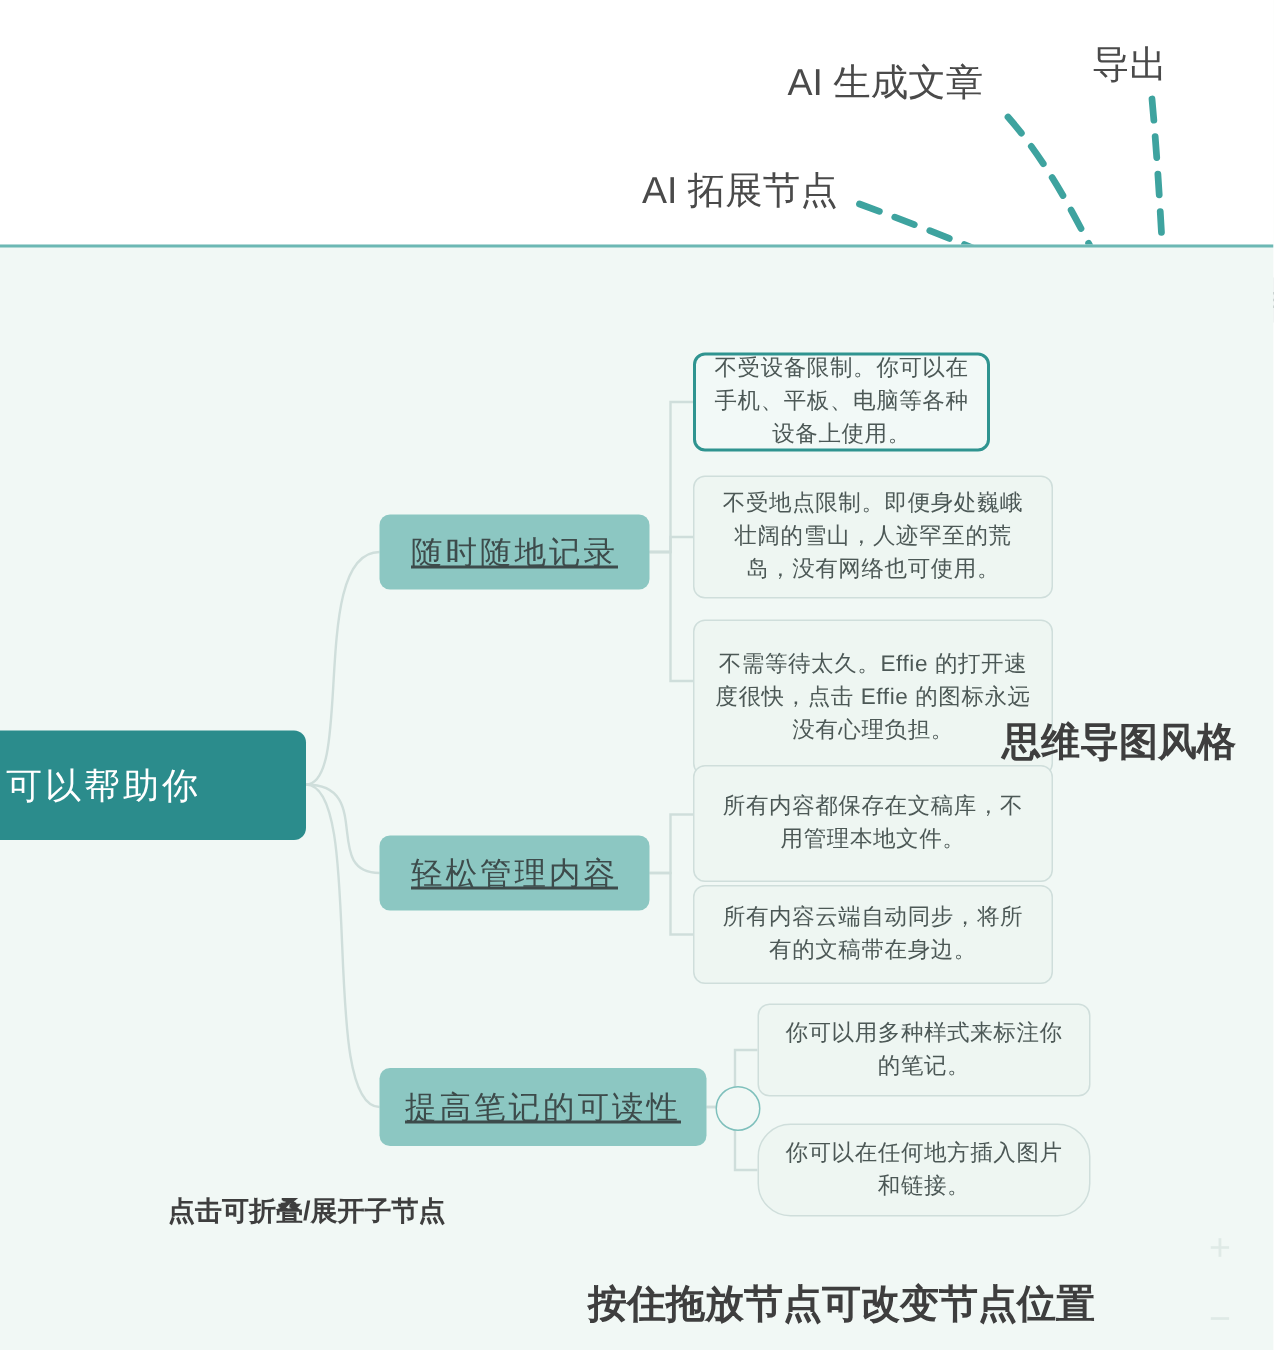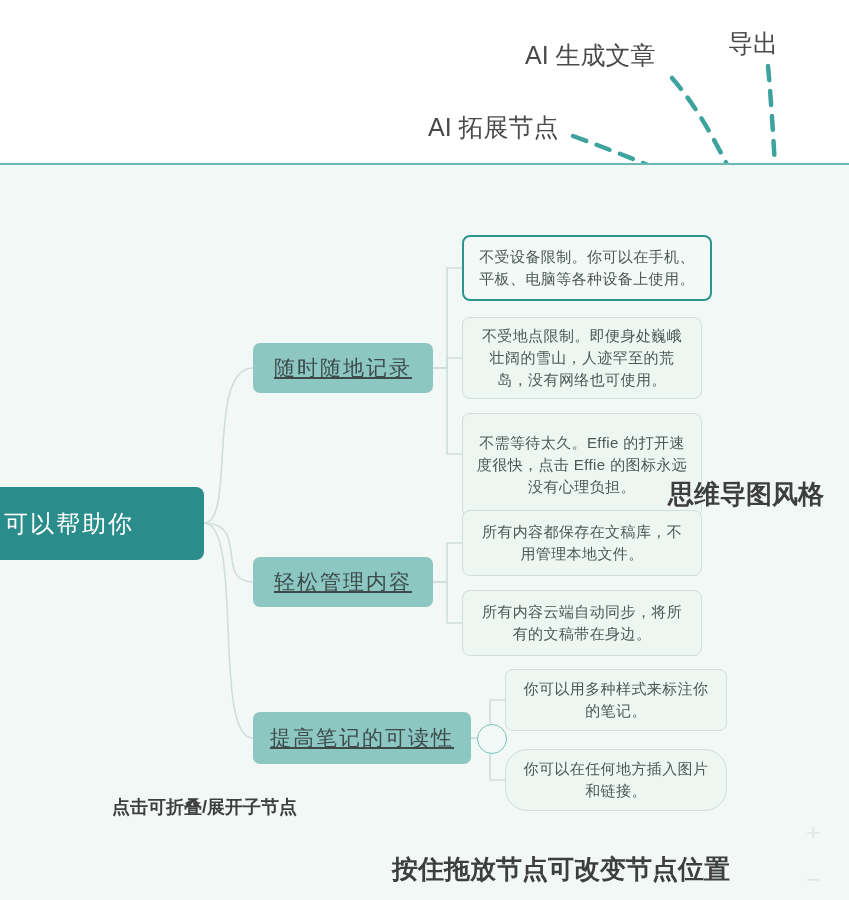--- a/index.html
+++ b/index.html
@@ -109,24 +109,24 @@
     color: #4c5856;
     font-size: 15px;
     line-height: 1.45;
     padding: 8px 12px;
     letter-spacing: 0.4px;
   }
   .node-leaf.selected {
     border: 2px solid #2f9490;
     background: #f2f9f7;
   }
-  .nl1 { left: 462px; top: 70px;  width: 250px; height: 66px; }
+  .nl1 { left: 462px; top: 70px;  width: 198px; height: 66px; }
   .nl2 { left: 462px; top: 152px; width: 240px; height: 82px; }
   .nl3 { left: 462px; top: 248px; width: 240px; height: 104px; }
-  .nl4 { left: 462px; top: 345px; width: 240px; height: 66px; }
+  .nl4 { left: 462px; top: 345px; width: 240px; height: 78px; }
   .nl5 { left: 462px; top: 425px; width: 240px; height: 66px; }
   .nl6 { left: 505px; top: 504px; width: 222px; height: 62px; }
   .nl7 { left: 505px; top: 584px; width: 222px; height: 62px; border-radius: 22px; }
 
   .collapse-toggle {
     position: absolute; left: 477px; top: 559px;
     width: 30px; height: 30px;
     border: 1.6px solid #7fc0bc;
     border-radius: 50%;
     background: #f1f8f5;

